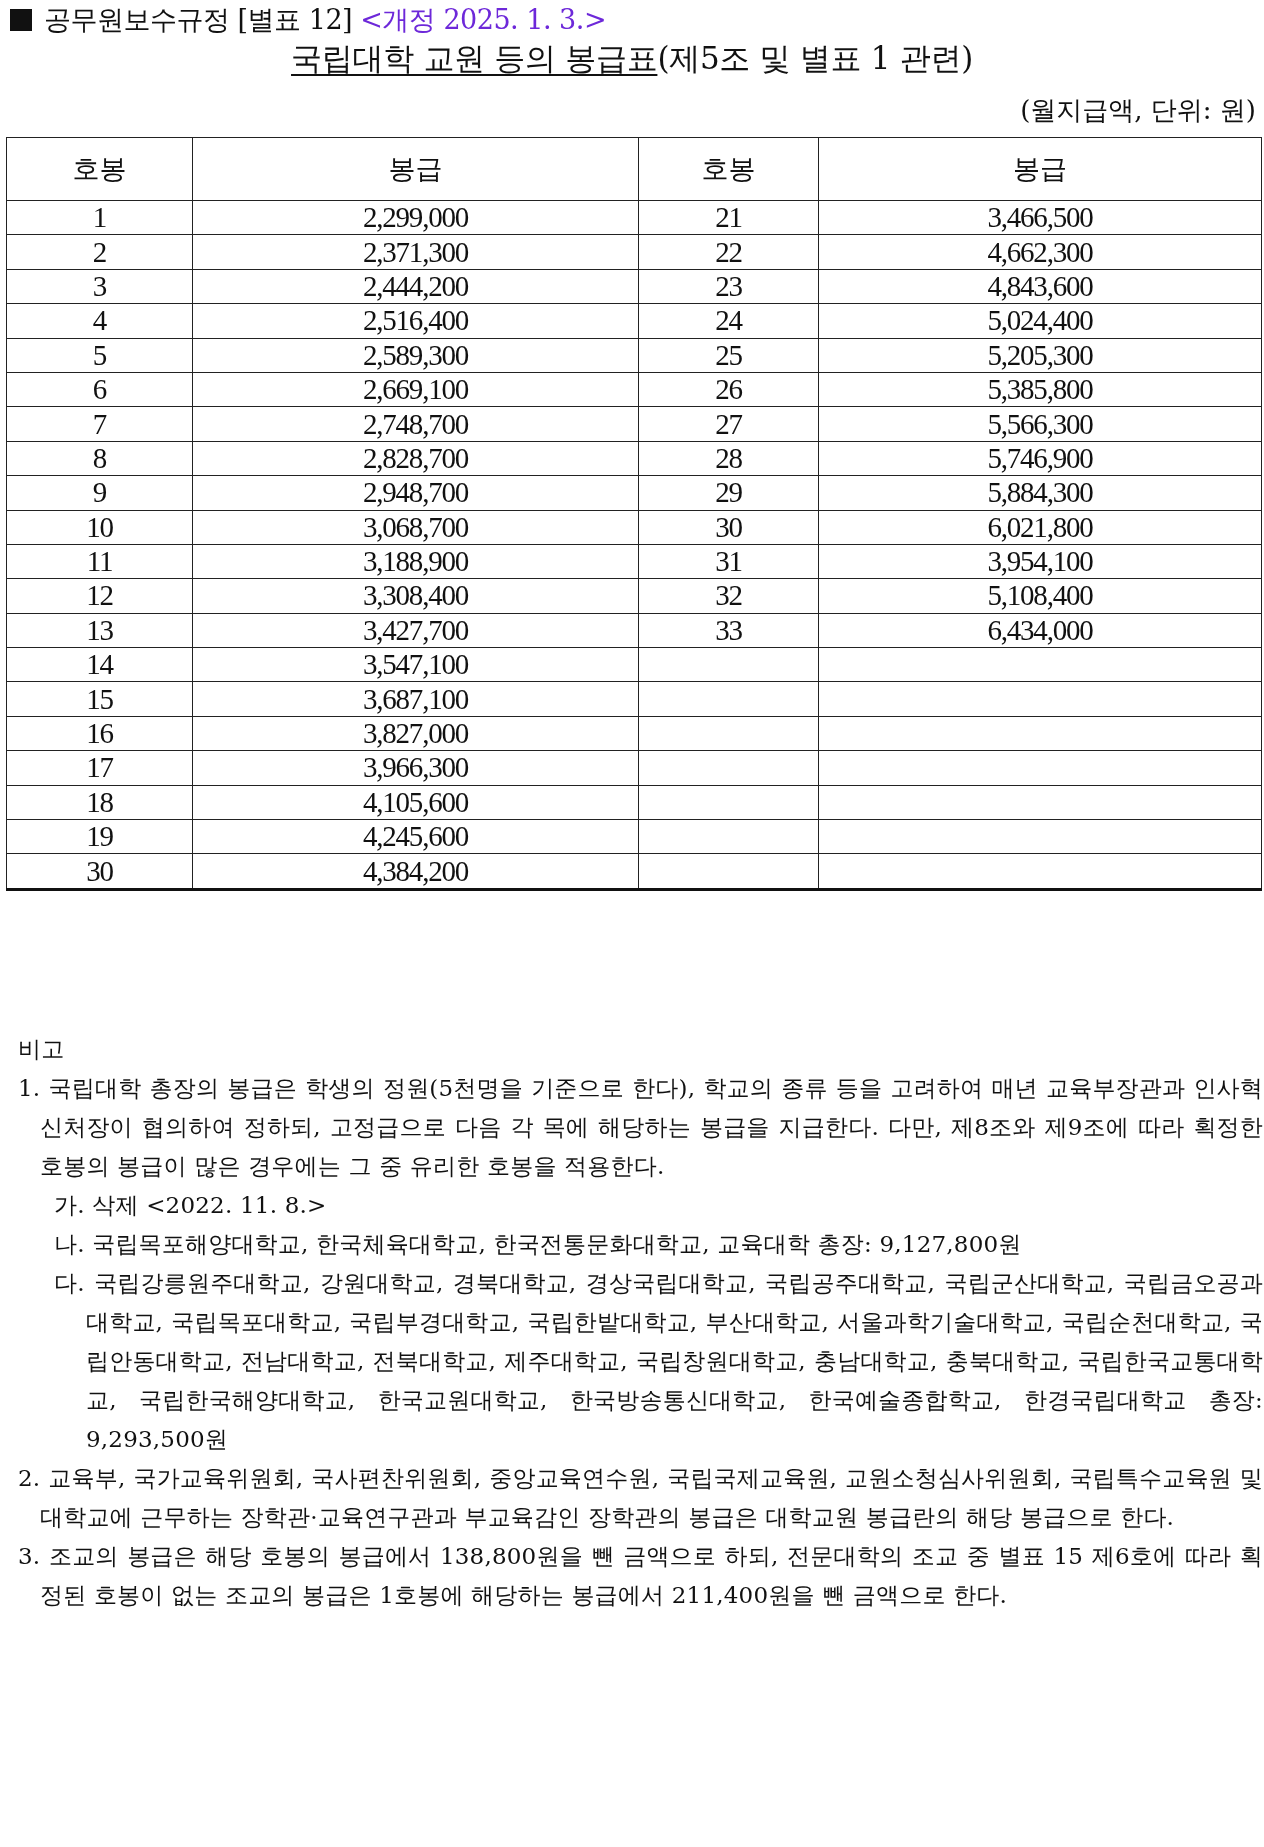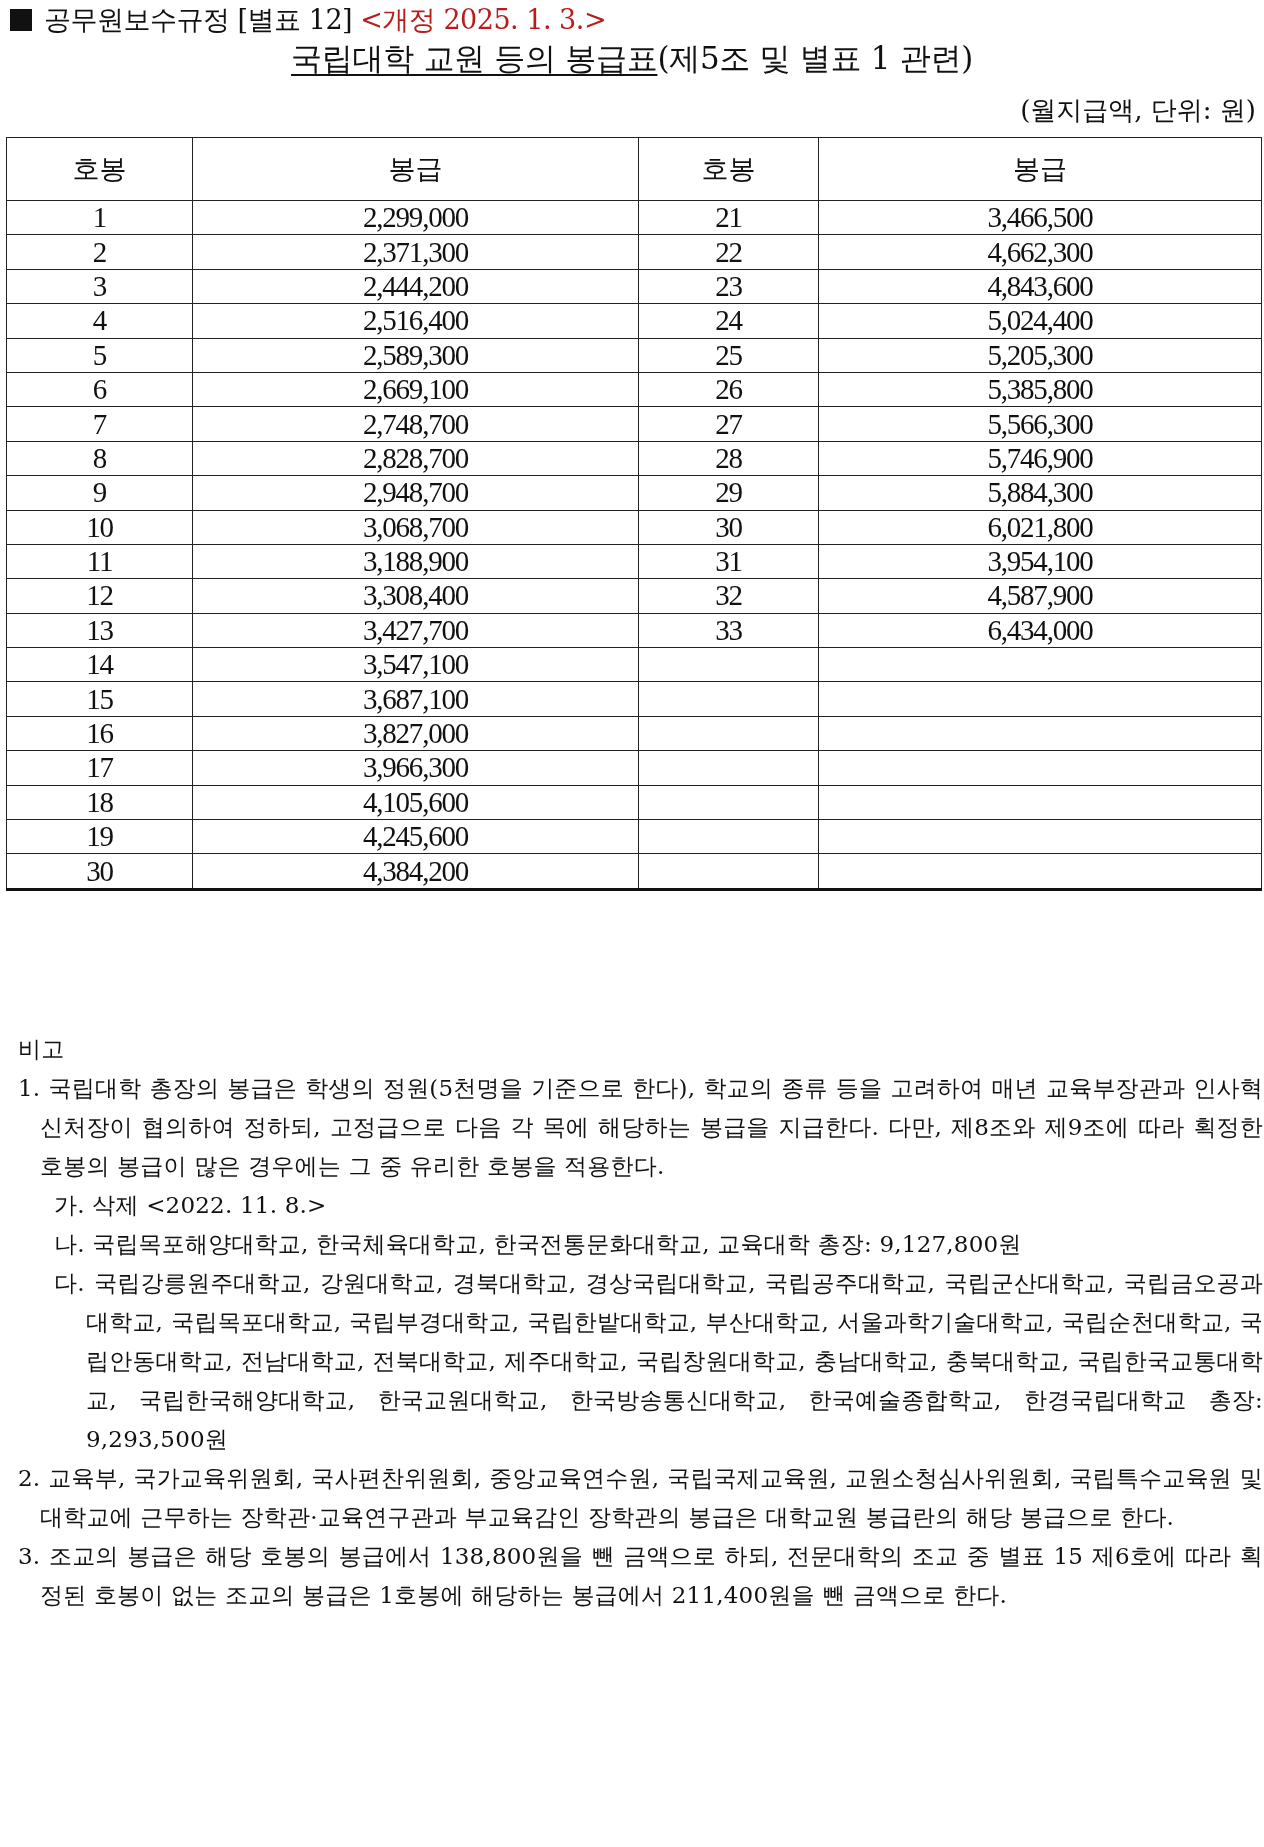--- a/index.html
+++ b/index.html
@@ -26,21 +26,21 @@
   }
   .square-bullet {
     display: inline-block;
     width: 22px;
     height: 22px;
     background: #111;
     margin-right: 12px;
     vertical-align: -2px;
   }
   .amend {
-    color: #b91c1c;
+    color: #6d28d9;
   }
   .subtitle {
     position: absolute;
     left: 0;
     width: 1264px;
     top: 40px;
     text-align: center;
     font-size: 31px;
     line-height: 36px;
     white-space: nowrap;
@@ -206,21 +206,21 @@
       <tr>
         <td>11</td>
         <td>3,188,900</td>
         <td>31</td>
         <td>3,954,100</td>
       </tr>
       <tr>
         <td>12</td>
         <td>3,308,400</td>
         <td>32</td>
-        <td>4,587,900</td>
+        <td>5,108,400</td>
       </tr>
       <tr>
         <td>13</td>
         <td>3,427,700</td>
         <td>33</td>
         <td>6,434,000</td>
       </tr>
       <tr>
         <td>14</td>
         <td>3,547,100</td>

